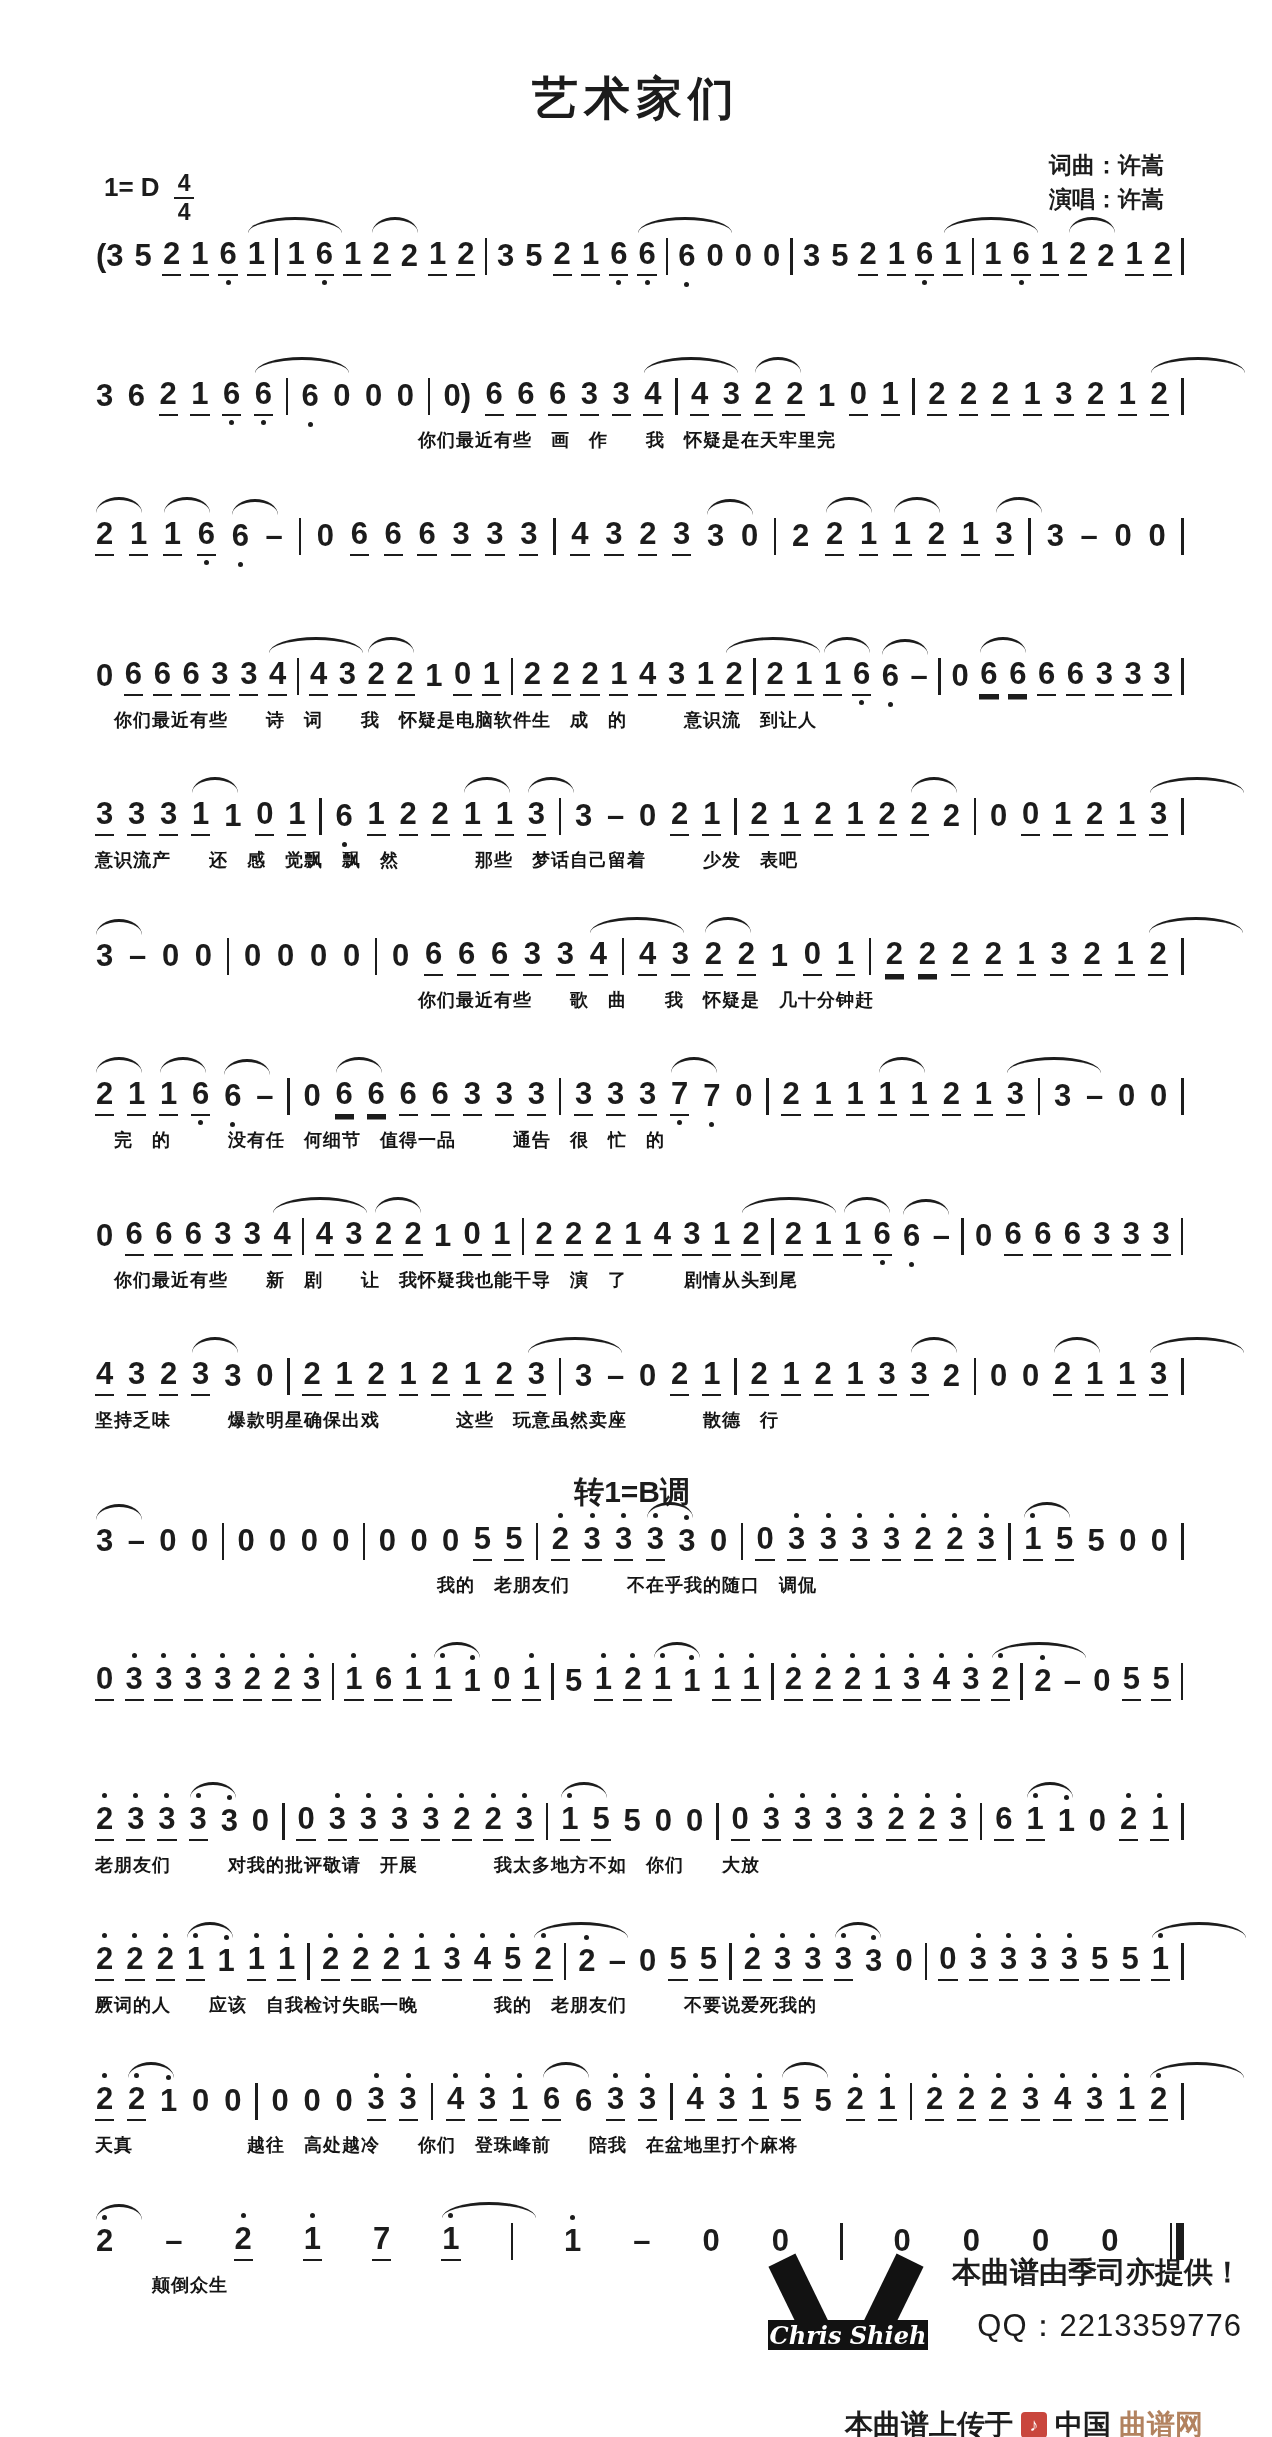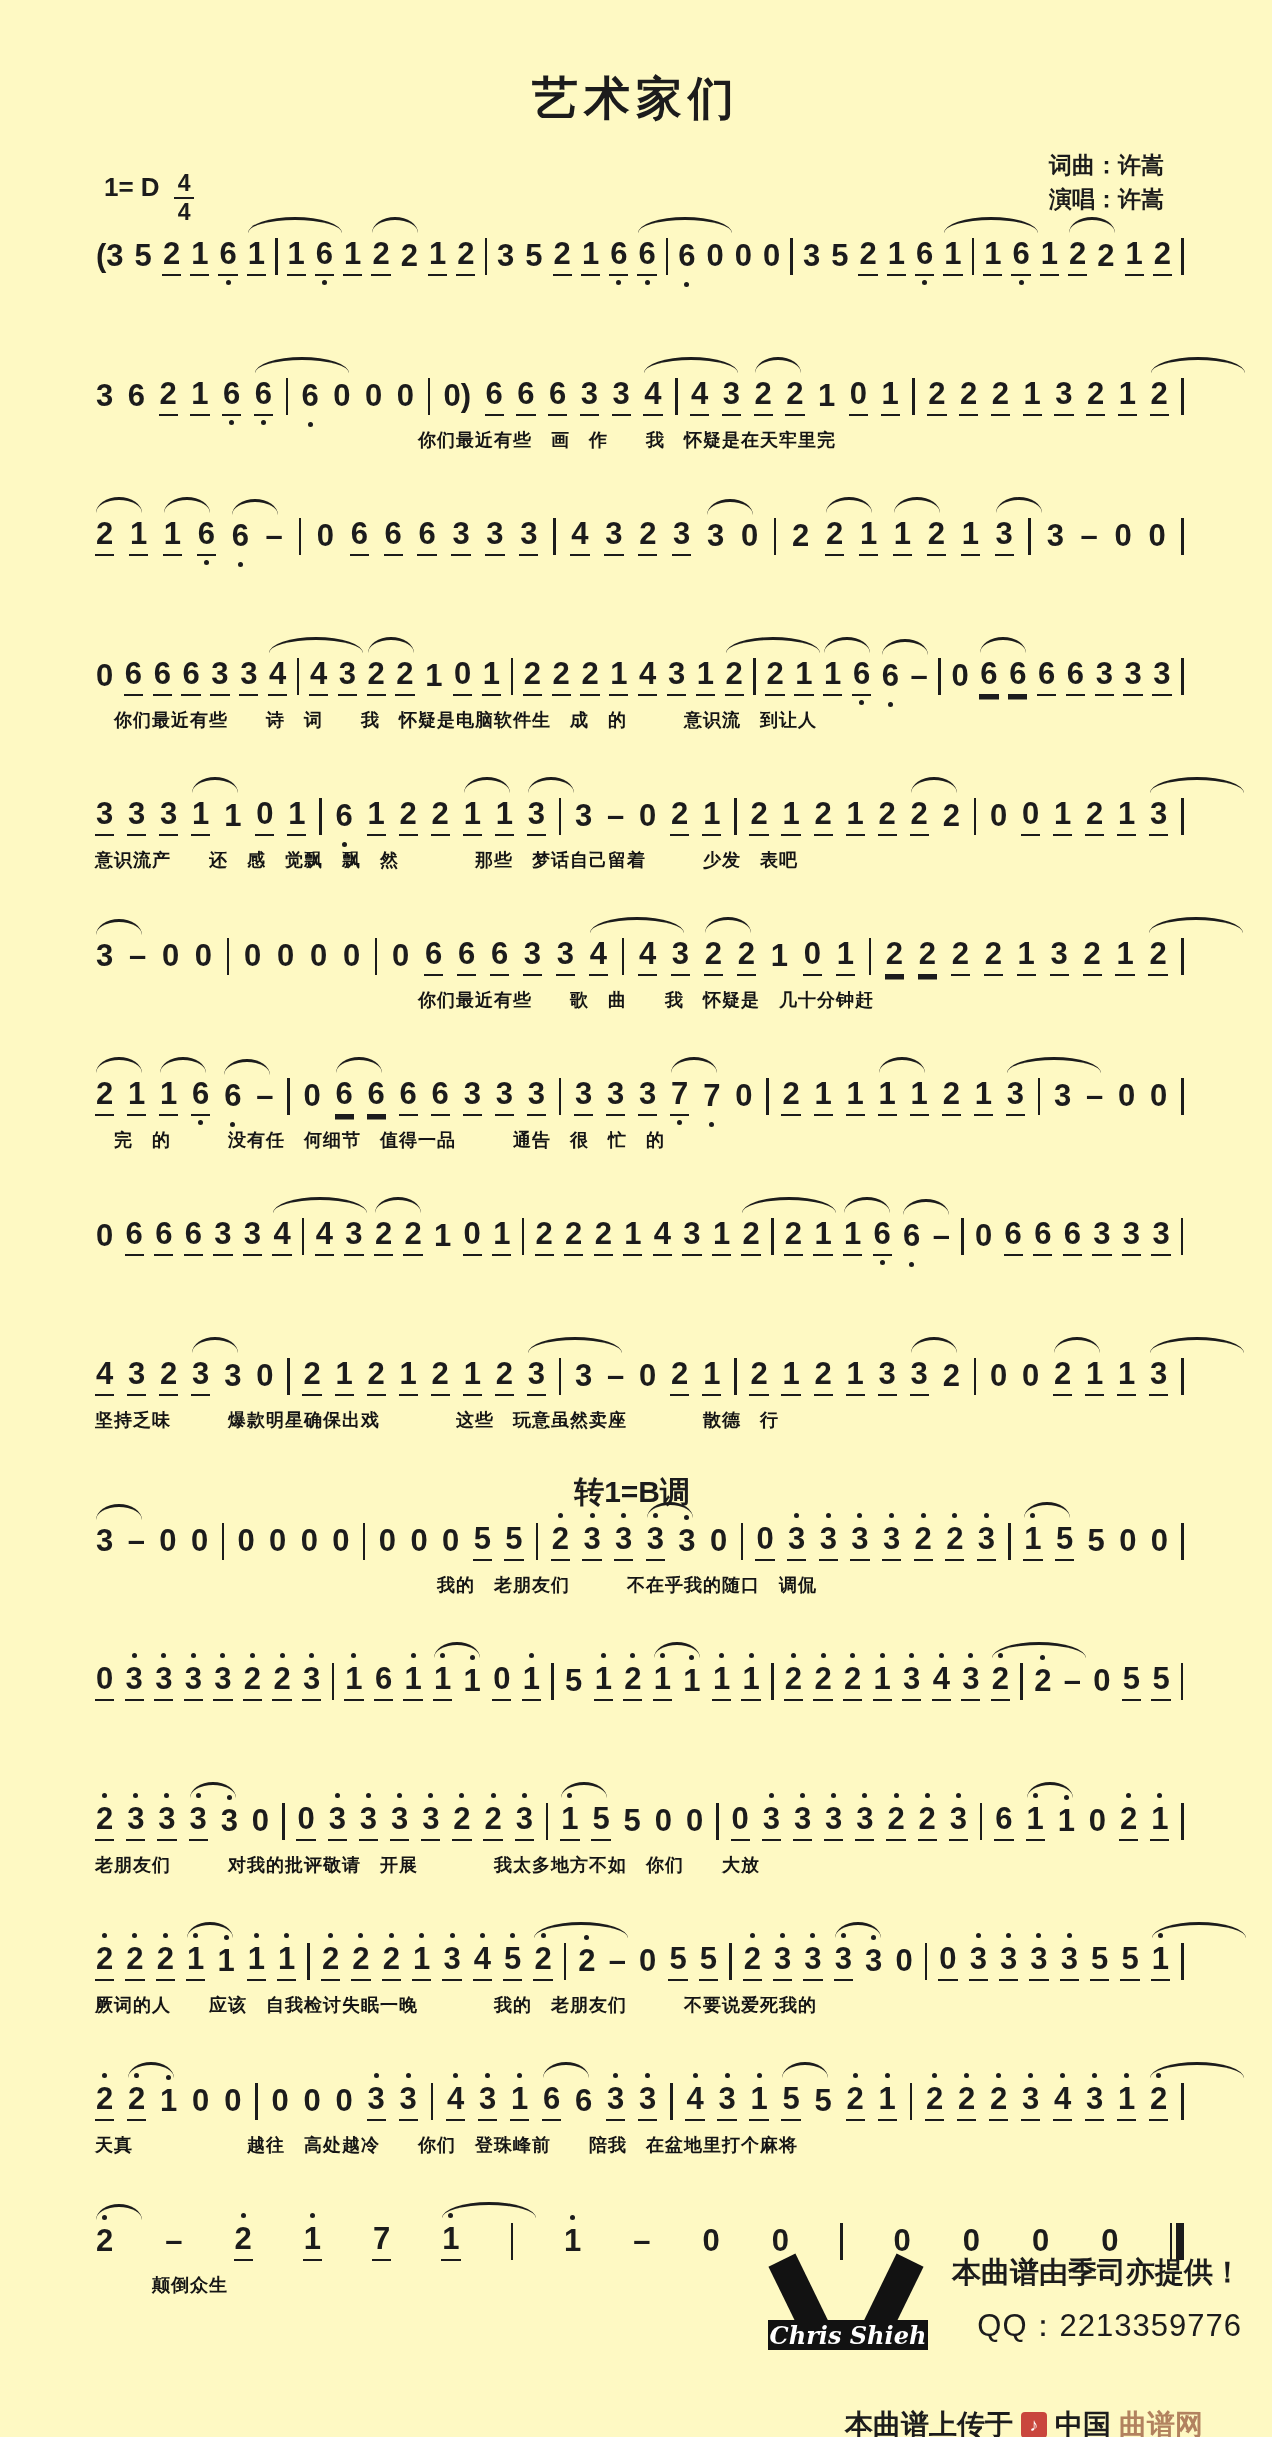--- a/index.html
+++ b/index.html
@@ -1,16 +1,16 @@
 <!DOCTYPE html>
 <html><head>
 <meta charset="utf-8">
 <style>
   html,body{margin:0;padding:0;background:#e8e8e8;}
-  #page{position:relative;width:1272px;height:2437px;margin:0 auto;background:#fef9c3;
+  #page{position:relative;width:1272px;height:2437px;margin:0 auto;background:#ffffff;
         overflow:hidden;color:#1c1c1c;font-family:"Liberation Sans",sans-serif;}
   
   #title{position:absolute;top:68px;left:0;width:100%;text-align:center;
          font-size:46px;font-weight:bold;letter-spacing:6px;}
   #credits{position:absolute;top:148px;right:108px;text-align:left;
            font-size:23px;font-weight:600;line-height:34px;}
   #keyline{position:absolute;top:172px;left:104px;font-size:26px;font-weight:600;
            display:flex;align-items:flex-start;}
   .frac{display:inline-flex;flex-direction:column;line-height:1;font-size:23px;
         font-weight:bold;margin-left:14px;text-align:center;}
@@ -417,20 +417,21 @@
           <i class="bar"></i>
           <span class="tk">0</span>
           <span class="tk u1">6</span>
           <span class="tk u1">6</span>
           <span class="tk u1">6</span>
           <span class="tk u1">3</span>
           <span class="tk u1">3</span>
           <span class="tk u1">3</span>
           <i class="bar"></i>
         </div>
+        <div class="lyrics">　你们最近有些　　新　剧　　让　我怀疑我也能干导　演　了　　　剧情从头到尾</div>
       </div>
       <div class="mline">
         <div class="notes">
           <span class="tk u1">4</span>
           <span class="tk u1">3</span>
           <span class="tk u1">2</span>
           <span class="tk u1">3<i class="arc a1"></i></span>
           <span class="tk">3</span>
           <span class="tk">0</span>
           <i class="bar"></i>

